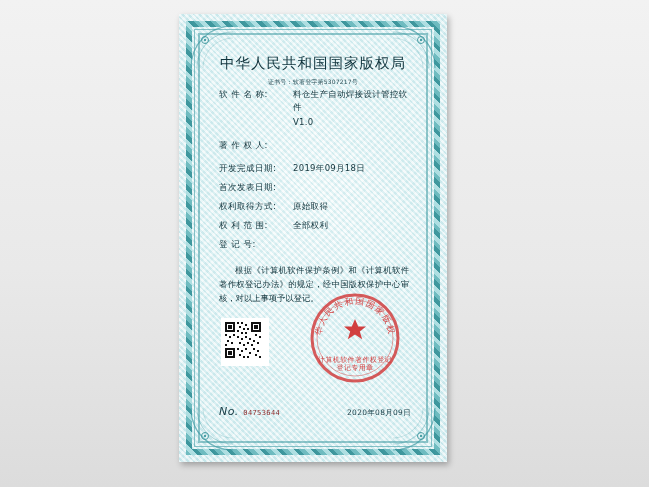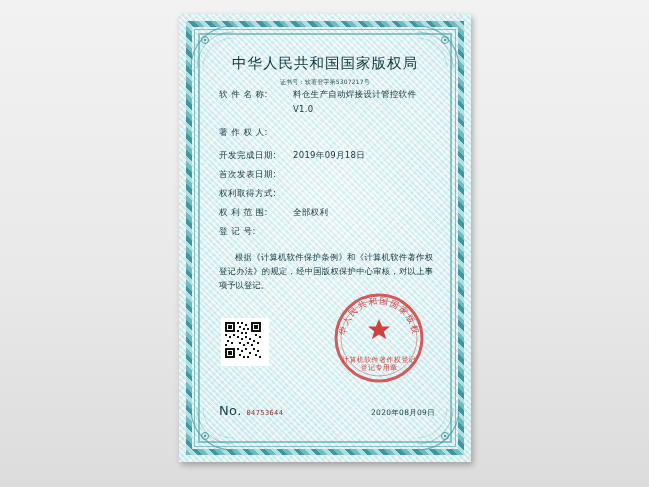--- a/index.html
+++ b/index.html
@@ -17,21 +17,21 @@
     position: relative;
     width: 649px;
     height: 487px;
   }
 
   
   .cert {
     position: absolute;
     left: 179px;
     top: 14px;
-    width: 292px;
+    width: 268px;
     height: 448px;
     background: #e9f7f8;
     box-shadow: 2px 3px 6px rgba(0,0,0,0.28);
     overflow: hidden;
   }
   
   .cert-texture {
     position: absolute;
     inset: 0;
     background:
@@ -181,21 +181,22 @@
   }
   .footer .serial {
     color: #8a2b2b;
     letter-spacing: 0.4px;
     font-family: "DejaVu Sans Mono", "Liberation Mono", monospace;
     font-size: 7px;
   }
   .footer .serial .prefix {
     color: #1d4049;
     font-family: "DejaVu Sans", "Liberation Sans", sans-serif;
-    font-size: 13px;
+    font-size: 11px;
+    font-style: italic;
   }
   .footer .date {
     letter-spacing: 0.3px;
   }
 </style>
 </head>
 <body>
 
 <div id="stage">
 
@@ -267,20 +268,21 @@
           <div class="label">开发完成日期:</div>
           <div class="value">2019年09月18日</div>
         </div>
 
         <div class="row">
           <div class="label">首次发表日期:</div>
         </div>
 
         <div class="row">
           <div class="label">权利取得方式:</div>
+          <div class="value">原始取得</div>
         </div>
 
         <div class="row">
           <div class="label">权 利 范 围:</div>
           <div class="value">全部权利</div>
         </div>
 
         <div class="row">
           <div class="label">登 记 号:</div>
         </div>

